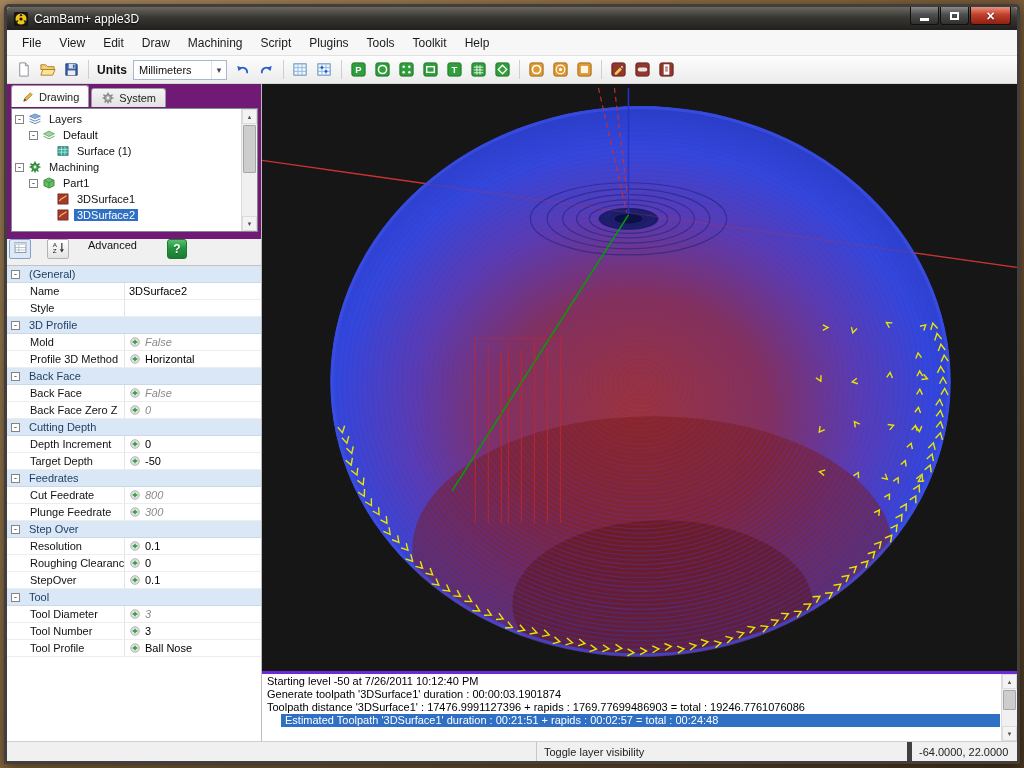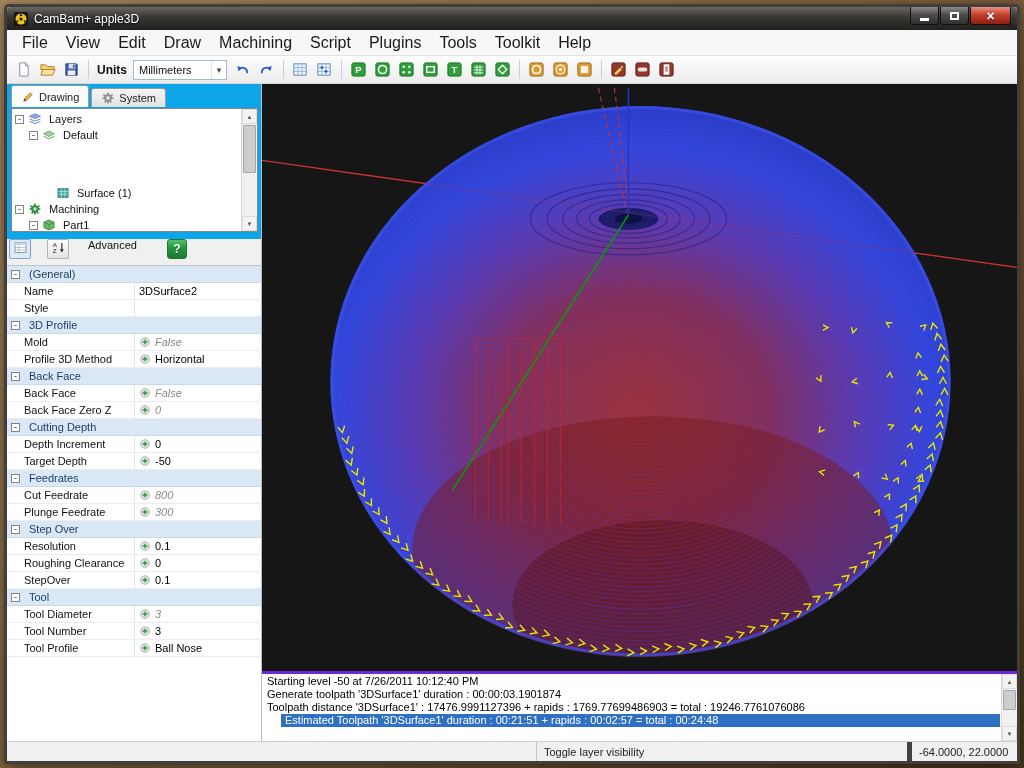--- a/index.html
+++ b/index.html
@@ -18,35 +18,35 @@
   .winbtn{width:29px;height:18px;margin-left:1px;border:1px solid #101010;border-top:none;
     border-radius:0 0 3px 3px;background:linear-gradient(#8a8a8a,#4d4d4d 45%,#303030);
     display:flex;align-items:center;justify-content:center;position:relative;}
   .min-glyph{width:9px;height:3px;background:#fff;margin-top:7px;}
   .max-glyph{width:9px;height:8px;border:2px solid #fff;}
   .winbtn.close{width:41px;background:linear-gradient(#e9937e,#c2402c 45%,#8e2012);}
   .winbtn.close::before{content:'×';color:#fff;font-size:14px;font-weight:bold;line-height:1;
     text-shadow:0 1px 1px rgba(0,0,0,.6);}
   
   .menubar{height:26px;flex:none;background:#f7f7f7;border-bottom:1px solid #e2e2e2;display:flex;
-    align-items:center;padding-left:6px;font-size:16px;color:#1a1a1a;}
+    align-items:center;padding-left:6px;font-size:12px;color:#1a1a1a;}
   .menu-item{padding:4px 9px;border-radius:2px;}
   .toolbar{height:28px;flex:none;background:linear-gradient(#fdfdfd,#ececec);border-bottom:1px solid #d6d6d6;
     display:flex;align-items:center;padding:0 5px;gap:1px;}
   .tb-btn{width:23px;height:22px;display:flex;align-items:center;justify-content:center;border-radius:2px;}
   .tb-sep{width:1px;height:19px;background:#cfcfcf;margin:0 4px;flex:none;}
   .units-label{font-weight:bold;font-size:12px;margin:0 5px 0 3px;color:#111;}
   .units-combo{width:94px;height:20px;border:1px solid #a3b8d1;background:#fff;display:flex;
     align-items:center;font-size:11px;padding-left:5px;margin-right:3px;color:#111;}
   .dd-arrow{margin-left:auto;width:15px;height:100%;display:flex;align-items:center;justify-content:center;
     border-left:1px solid #dbe4ee;color:#445;}
   .dd-arrow::before{content:'▾';font-size:9px;}
   
   .content{flex:1;display:flex;min-height:0;}
-  .leftpanel{width:255px;flex:none;background:#0ea5e9;display:flex;flex-direction:column;
+  .leftpanel{width:255px;flex:none;background:#701a75;display:flex;flex-direction:column;
     border-right:1px solid #bcbcbc;min-height:0;}
   .tabs{height:23px;flex:none;display:flex;align-items:flex-end;padding-left:4px;gap:2px;}
   .tab{display:flex;align-items:center;gap:4px;font-size:11px;color:#222;padding:0 9px;height:19px;
     border:1px solid #9a9a9a;border-bottom:none;border-radius:3px 3px 0 0;
     background:linear-gradient(#f4f4f4,#e2e2e2);}
   .tab.active{background:#fcfcfc;height:22px;position:relative;z-index:2;}
   .tab-ic{display:flex;}
   .tree-box{margin:1px 3px 7px 4px;height:124px;flex:none;background:#fff;border:1px solid #828790;
     position:relative;overflow:hidden;}
   .tree-rows{position:absolute;inset:1px 17px 1px 1px;padding-top:1px;overflow:hidden;}
@@ -73,21 +73,21 @@
     background:linear-gradient(#fefefe,#e3e3e3);display:flex;align-items:center;justify-content:center;}
   .pt-btn.pressed{background:#dfe9f5;border-color:#7da2ce;}
   .advanced-label{font-size:11px;color:#111;margin:0 4px 0 3px;}
   .help-btn{width:20px;height:20px;margin-left:10px;border:1px solid #1d7a36;border-radius:3px;
     background:linear-gradient(#57c06a,#249641 45%,#1b7a33);color:#fff;font-weight:bold;font-size:12px;
     display:flex;align-items:center;justify-content:center;text-shadow:0 1px 1px rgba(0,0,0,.4);}
   .propgrid{flex:1;background:#fff;border-top:1px solid #c2c2c2;overflow:hidden;font-size:11px;min-height:0;}
   .prop-cat{display:flex;align-items:center;height:17px;background:#d9e7f6;color:#1c3c5e;
     padding-left:4px;gap:5px;border-bottom:1px solid #c9d9ea;}
   .prop-row{display:flex;height:17px;border-bottom:1px solid #ededed;align-items:stretch;}
-  .prop-name{width:128px;flex:none;padding-left:17px;color:#111;border-right:1px solid #e4e4e4;
+  .prop-name{width:118px;flex:none;padding-left:23px;color:#111;border-right:1px solid #e4e4e4;
     display:flex;align-items:center;white-space:nowrap;overflow:hidden;}
   .prop-value{flex:1;display:flex;align-items:center;gap:4px;padding-left:4px;overflow:hidden;}
   .plus-ic{display:flex;flex:none;}
   .prop-value .val{color:#000;white-space:nowrap;}
   .prop-value.inherited .val{color:#8a8a8a;font-style:italic;}
   
   .rightcol{flex:1;display:flex;flex-direction:column;min-width:0;min-height:0;}
   .viewport{flex:1;background:#161616;position:relative;min-height:0;}
   .viewport svg{position:absolute;inset:0;width:100%;height:100%;display:block;}
   .logarea{height:70px;flex:none;background:#fff;border-top:3px solid #6d28d9;position:relative;font-size:11px;}
@@ -328,21 +328,21 @@
               <div class="tree-row" style="padding-left: 16px;">
                 <span class="expander">-</span>
                 <span class="node-icon">
                   <svg width="14" height="14" viewBox="0 0 18 18" aria-hidden="true">
                     <path d="M9 4l7 3.5-7 3.5-7-3.5z" fill="#9fd49f" stroke="#3f8f3f" stroke-width=".8"></path>
                     <path d="M2 10.5l7 3.5 7-3.5" fill="none" stroke="#3f8f3f"></path>
                   </svg>
                 </span>
                 <span class="tree-label">Default</span>
               </div>
-              <div class="tree-row" style="padding-left: 30px; margin-top: 42px;">
+              <div class="tree-row" style="padding-left: 30px;">
                 <span class="spacer"></span>
                 <span class="node-icon">
                   <svg width="14" height="14" viewBox="0 0 18 18" aria-hidden="true">
                     <rect x="2.5" y="3.5" width="13" height="11" fill="#39a99b" stroke="#1f6e64"></rect>
                     <path d="M2.5 7h13M2.5 10.5h13M7 3.5v11M11.5 3.5v11" stroke="#d8f2ef" stroke-width=".8"></path>
                   </svg>
                 </span>
                 <span class="tree-label">Surface (1)</span>
               </div>
               <div class="tree-row" style="padding-left: 2px;">

